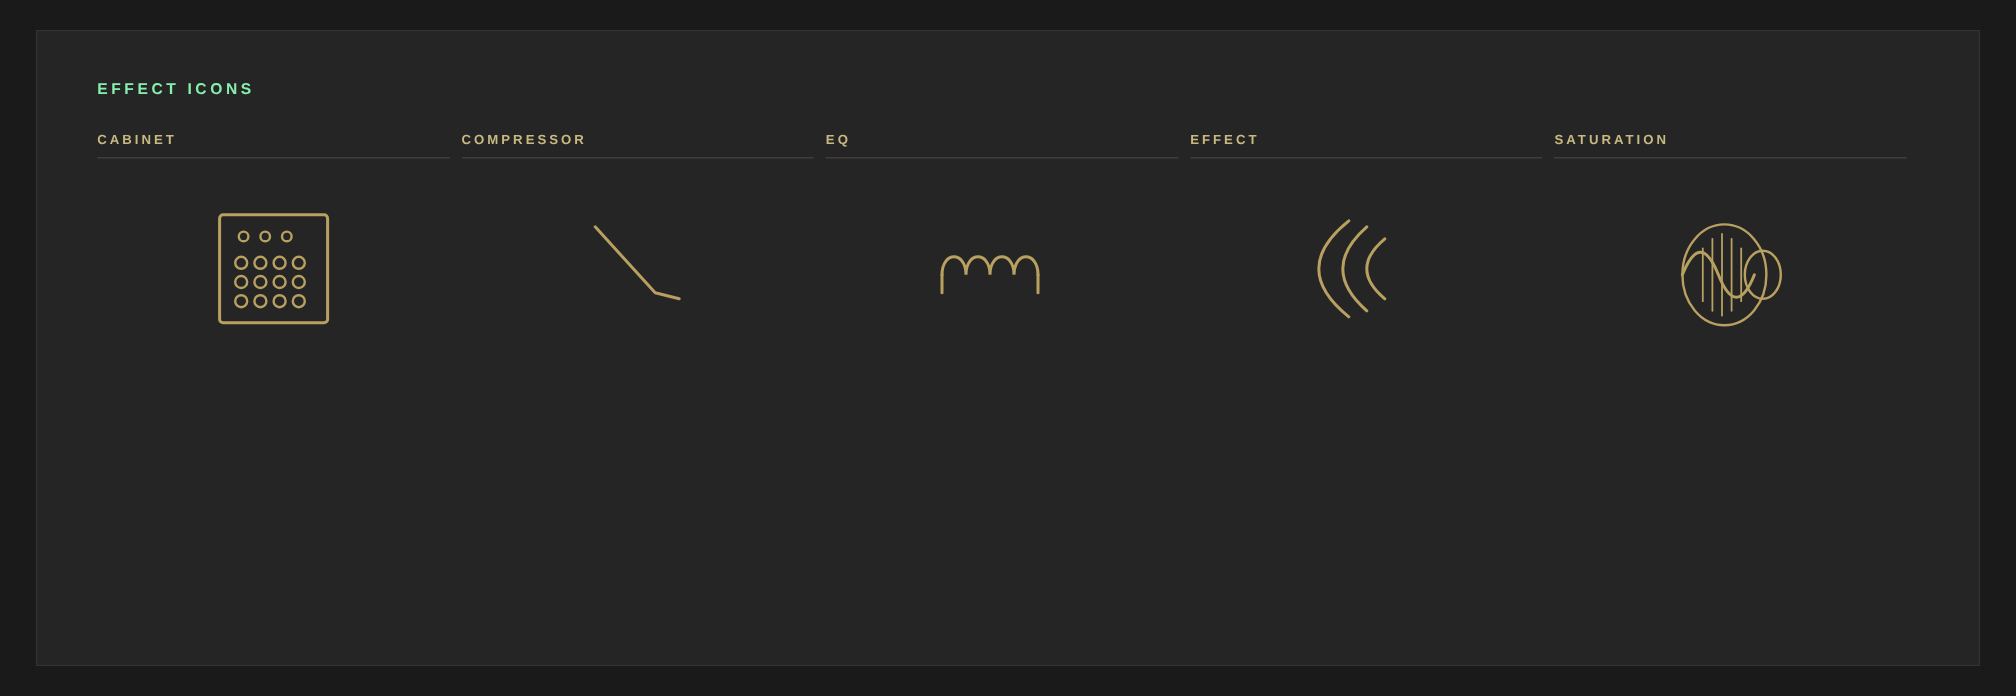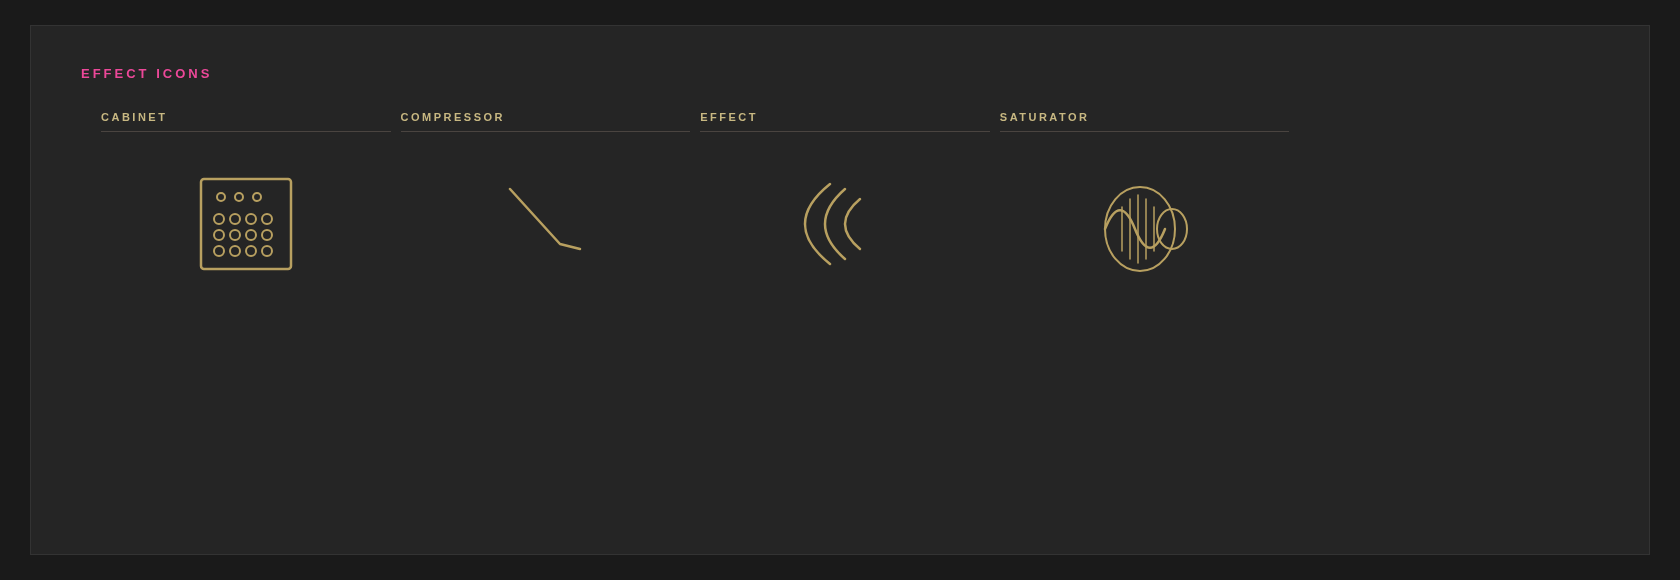--- a/index.html
+++ b/index.html
@@ -13,33 +13,32 @@
       font-family: 'Arial', sans-serif;
     }
     .outer {
       width: 1620px;
       height: 530px;
       background: #252525;
       border: 1px solid #333;
       padding: 40px 50px;
     }
     .page-title {
-      color: #ec4899;
+      color: #86efac;
       font-size: 13px;
       letter-spacing: 3px;
       font-weight: 600;
       margin-bottom: 30px;
     }
     .grid {
       display: grid;
       grid-template-columns: repeat(5, 1fr);
       grid-template-rows: repeat(2, 1fr);
       gap: 0;
       height: calc(100% - 60px);
-      margin-left: 20px;
     }
     .cell {
       padding: 0 10px 10px 0;
       display: flex;
       flex-direction: column;
     }
     .cell-label {
       color: #c8b882;
       font-size: 11px;
       letter-spacing: 2.5px;
@@ -101,37 +100,54 @@
       <div class="cell-line"></div>
       <div class="icon-area">
         <svg width="110" height="110" viewBox="0 0 110 110">
 
           <polyline points="20,20 70,75 90,80" stroke="#b8a060" stroke-width="2.5" fill="none" stroke-linecap="round" stroke-linejoin="round"></polyline>
         </svg>
       </div>
     </div>
 
 
+    <div class="cell">
+      <div class="cell-label">EQ</div>
+      <div class="cell-line"></div>
+      <div class="icon-area">
+        <svg width="120" height="110" viewBox="0 0 120 110">
+
+          <path d="M 10,60 
+                   C 10,40 30,40 30,60
+                   C 30,40 50,40 50,60
+                   C 50,40 70,40 70,60
+                   C 70,40 90,40 90,60
+                   " stroke="#b8a060" stroke-width="2.5" fill="none" stroke-linecap="round"></path>
+          <line x1="10" y1="60" x2="10" y2="75" stroke="#b8a060" stroke-width="2.5" stroke-linecap="round"></line>
+          <line x1="90" y1="60" x2="90" y2="75" stroke="#b8a060" stroke-width="2.5" stroke-linecap="round"></line>
+        </svg>
+      </div>
+    </div>
 
 
     <div class="cell">
       <div class="cell-label">EFFECT</div>
       <div class="cell-line"></div>
       <div class="icon-area">
         <svg width="110" height="110" viewBox="0 0 110 110">
 
           <path d="M 70,30 Q 40,55 70,80" stroke="#b8a060" stroke-width="2.5" fill="none" stroke-linecap="round"></path>
           <path d="M 55,20 Q 15,55 55,90" stroke="#b8a060" stroke-width="2.5" fill="none" stroke-linecap="round"></path>
           <path d="M 40,15 Q -10,55 40,95" stroke="#b8a060" stroke-width="2.5" fill="none" stroke-linecap="round"></path>
         </svg>
       </div>
     </div>
 
     <div class="cell">
-      <div class="cell-label">SATURATOR</div>
+      <div class="cell-label">SATURATION</div>
       <div class="cell-line"></div>
       <div class="icon-area">
         <svg width="110" height="110" viewBox="0 0 110 110">
 
           <ellipse cx="50" cy="60" rx="35" ry="42" stroke="#b8a060" stroke-width="2" fill="none"></ellipse>
 
           <path d="M 15,60 C 25,35 35,35 45,60 C 55,85 65,85 75,60" stroke="#b8a060" stroke-width="2.5" fill="none" stroke-linecap="round"></path>
 
           <line x1="32" y1="38" x2="32" y2="82" stroke="#b8a060" stroke-width="1.5" stroke-linecap="round"></line>
           <line x1="40" y1="30" x2="40" y2="90" stroke="#b8a060" stroke-width="1.5" stroke-linecap="round"></line>

